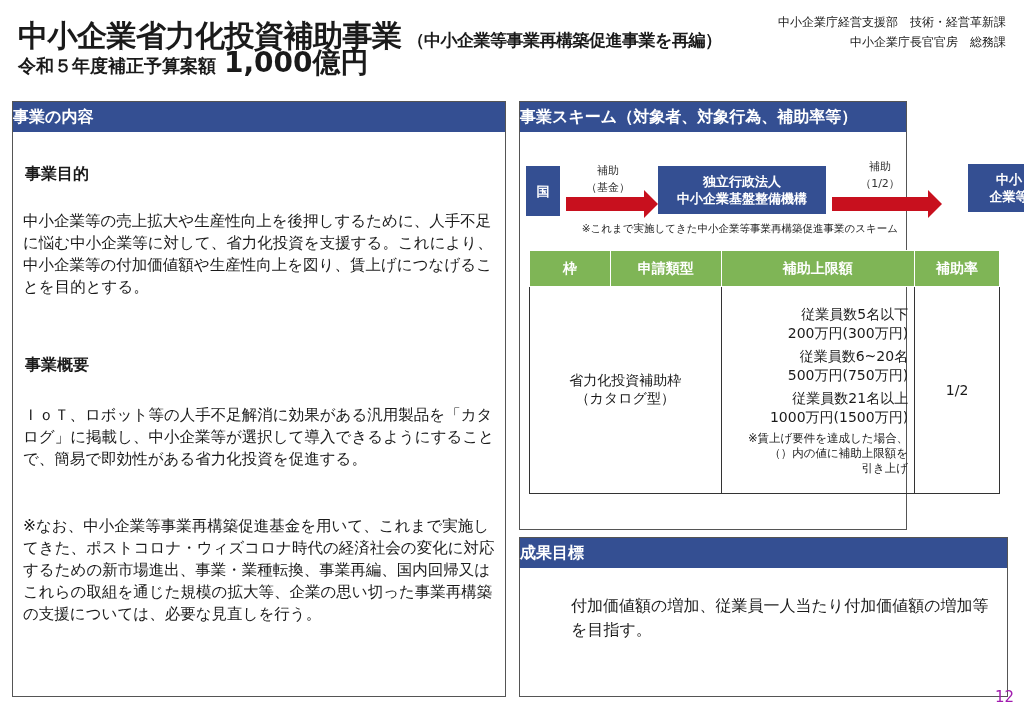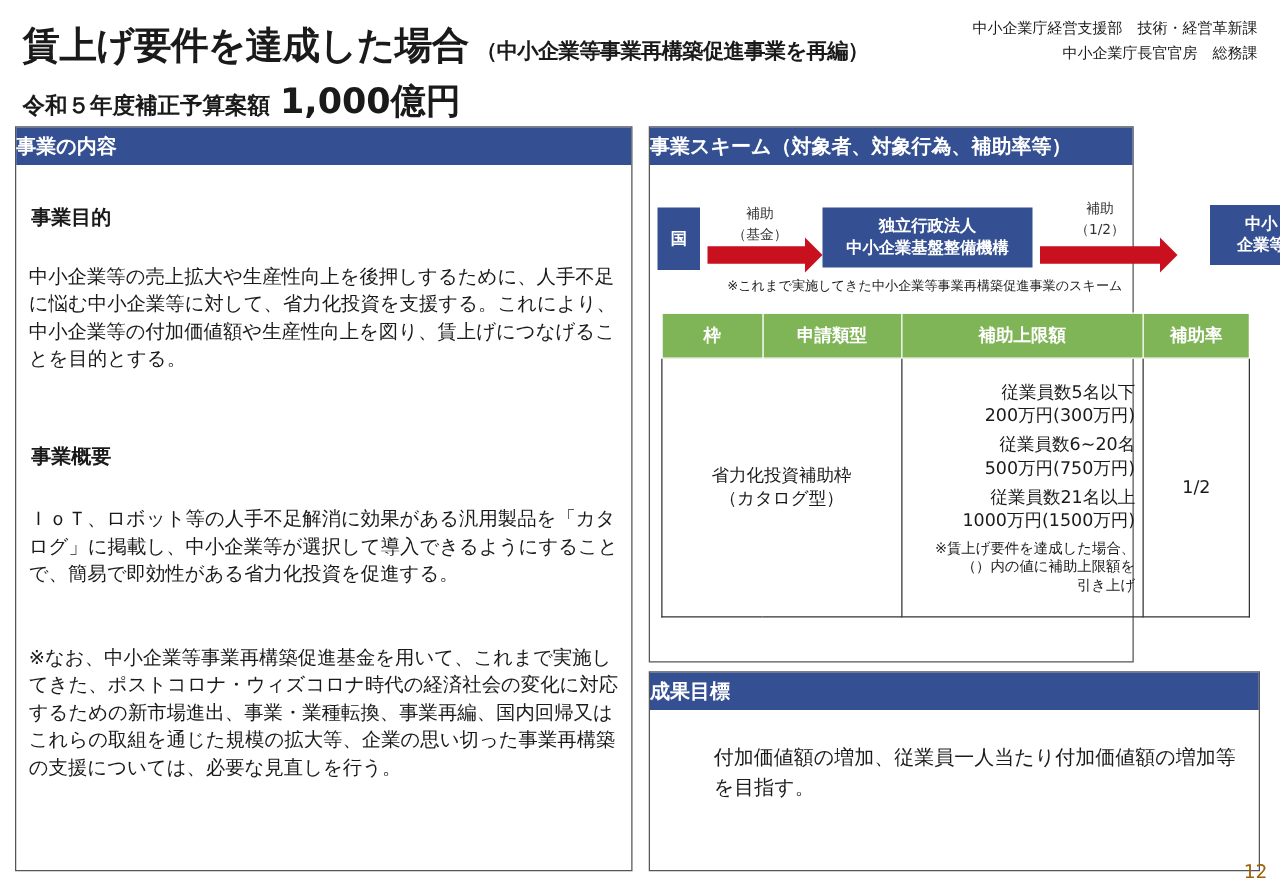--- a/index.html
+++ b/index.html
@@ -1,21 +1,21 @@
 <!DOCTYPE html>
 <html><head>
 <meta charset="utf-8">
 <style>
   * { box-sizing: border-box; margin: 0; padding: 0; }
   html, body { width: 1024px; height: 708px; background: #ffffff; overflow: hidden; }
   body { position: relative; font-family: "DejaVu Sans", "Liberation Sans", sans-serif; color: #1a1a1a; }
 
   .title { position: absolute; left: 18px; top: 16px; font-size: 30px; font-weight: bold; letter-spacing: -0.5px; white-space: nowrap; }
   .title .sub { font-size: 17px; font-weight: bold; margin-left: 6px; }
-  .budget { position: absolute; left: 18px; top: 62px; font-size: 18px; font-weight: bold; white-space: nowrap; }
+  .budget { position: absolute; left: 18px; top: 44px; font-size: 18px; font-weight: bold; white-space: nowrap; }
   .budget .amt { font-size: 28px; margin-left: 8px; }
   .dept { position: absolute; right: 18px; top: 12px; font-size: 12px; text-align: right; line-height: 20px; white-space: nowrap; }
 
   .panel { position: absolute; border: 1px solid #555; background: #fff; }
   .panel-head { background: #344f92; color: #fff; font-weight: bold; font-size: 16px; height: 30px; line-height: 30px; }
 
   .left { left: 12px; top: 101px; width: 494px; height: 596px; }
   .left .h { position: absolute; left: 12px; font-weight: bold; font-size: 16px; }
   .left .p { position: absolute; left: 10px; right: 8px; font-size: 15.5px; line-height: 22px; }
   .left .note { padding-left: 0; }
@@ -34,27 +34,27 @@
   table.grid th { background: #7fb556; color: #fff; font-weight: bold; height: 36px; border: 1px solid #fff; font-size: 14px; }
   table.grid td { border: 1px solid #333; vertical-align: middle; }
   table.grid tr.body-row td { height: 207px; }
   .cell-center { text-align: center; }
   .limits { padding: 4px 6px; font-size: 14px; line-height: 19px; text-align: right; }
   .limits .tier { margin-bottom: 4px; }
   .limits .val { padding-left: 14px; }
   .limits .foot { font-size: 11.5px; line-height: 15px; }
   .limits .foot .indent { padding-left: 12px; }
 
-  .page-num { position: absolute; right: 10px; bottom: 2px; font-size: 15px; color: #a16207; }
+  .page-num { position: absolute; right: 10px; bottom: 2px; font-size: 15px; color: #a21caf; }
 </style>
 </head>
 <body>
 
 <div class="title">
-  <span>賃上げ要件を達成した場合</span><span class="sub">（中小企業等事業再構築促進事業を再編）</span>
+  <span>中小企業省力化投資補助事業</span><span class="sub">（中小企業等事業再構築促進事業を再編）</span>
 </div>
 <div class="budget">
   <span>令和５年度補正予算案額</span><span class="amt">1,000億円</span>
 </div>
 <div class="dept">
   <div>中小企業庁経営支援部　技術・経営革新課</div>
   <div>中小企業庁長官官房　総務課</div>
 </div>
 
 <div class="panel left">

